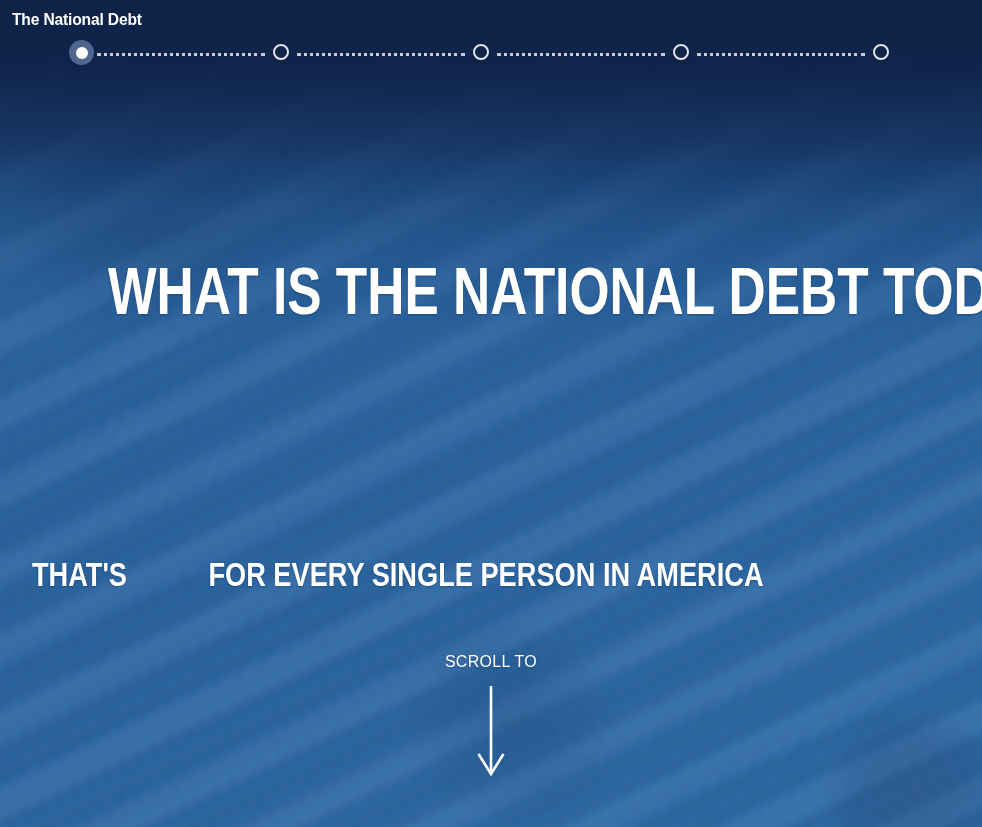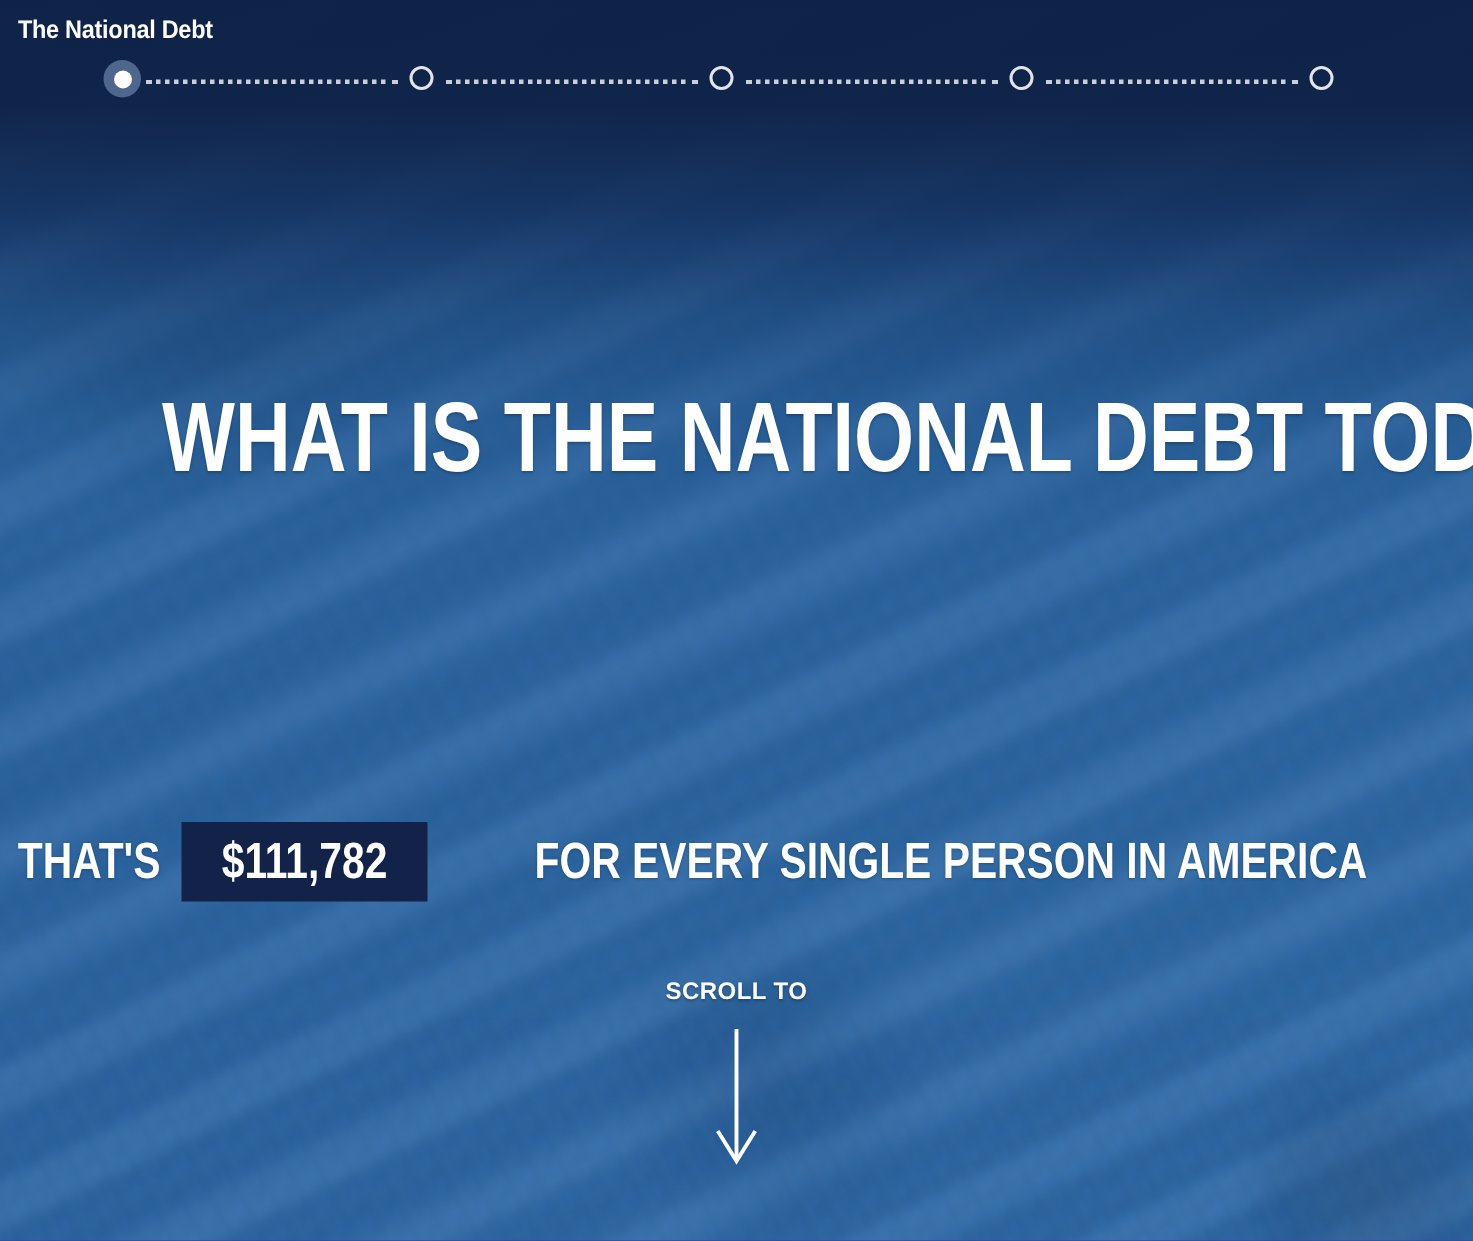--- a/index.html
+++ b/index.html
@@ -168,20 +168,21 @@
   .perperson {
     position: absolute;
     left: 0; top: 546px;
     width: 778px;
     height: 56px;
     z-index: 6;
     display: flex;
     align-items: center;
     justify-content: flex-start;
     white-space: nowrap;
+    padding-left: 20px;
   }
   .pp-text {
     color: #ffffff;
     font-family: "Liberation Sans", sans-serif;
     font-weight: bold;
     font-size: 34px;
     line-height: 40px;
     transform: scaleX(0.80);
     transform-origin: center center;
     text-shadow: 0 1px 2px rgba(8,25,52,0.30);
@@ -208,21 +209,21 @@
   .scroll-cue {
     position: absolute;
     left: 0; top: 650px;
     width: 982px;
     text-align: center;
     z-index: 6;
   }
   .scroll-label {
     color: #ffffff;
     font-family: "Liberation Sans", sans-serif;
-    font-weight: bold;
+    font-weight: normal;
     font-size: 16px;
     line-height: 24px;
     letter-spacing: 0.3px;
     text-shadow: 0 1px 2px rgba(8,25,52,0.35);
     cursor: pointer;
   }
   .scroll-arrow {
     margin-top: 12px;
     display: inline-block;
   }
@@ -249,21 +250,20 @@
     <div class="pag-dot" style="left:481px;"></div>
     <div class="pag-dot" style="left:681px;"></div>
     <div class="pag-dot" style="left:881px;"></div>
   </div>
 
   <div class="headline">WHAT IS THE NATIONAL DEBT TODAY?</div>
 
 
   <div class="perperson">
     <div class="pp-text">THAT'S</div>
-    <div class="pp-amount"><span>$111,782</span></div>
     <div class="pp-text">FOR EVERY SINGLE PERSON IN AMERICA</div>
   </div>
 
   <div class="scroll-cue">
     <div class="scroll-label">SCROLL TO</div>
     <div class="scroll-arrow">
       <svg width="30" height="92" viewBox="0 0 30 92" xmlns="http://www.w3.org/2000/svg">
         <line x1="15" y1="0" x2="15" y2="86" stroke="#ffffff" stroke-width="2.6"></line>
         <path d="M2.5 68 L15 88 L27.5 68" fill="none" stroke="#ffffff" stroke-width="2.6"></path>
       </svg>

